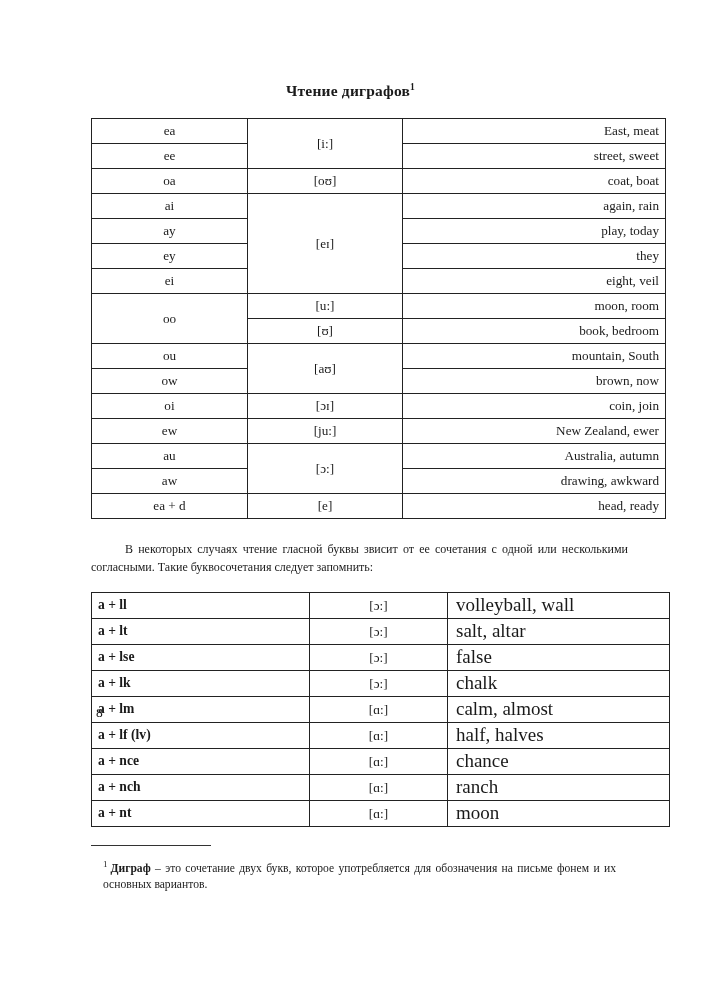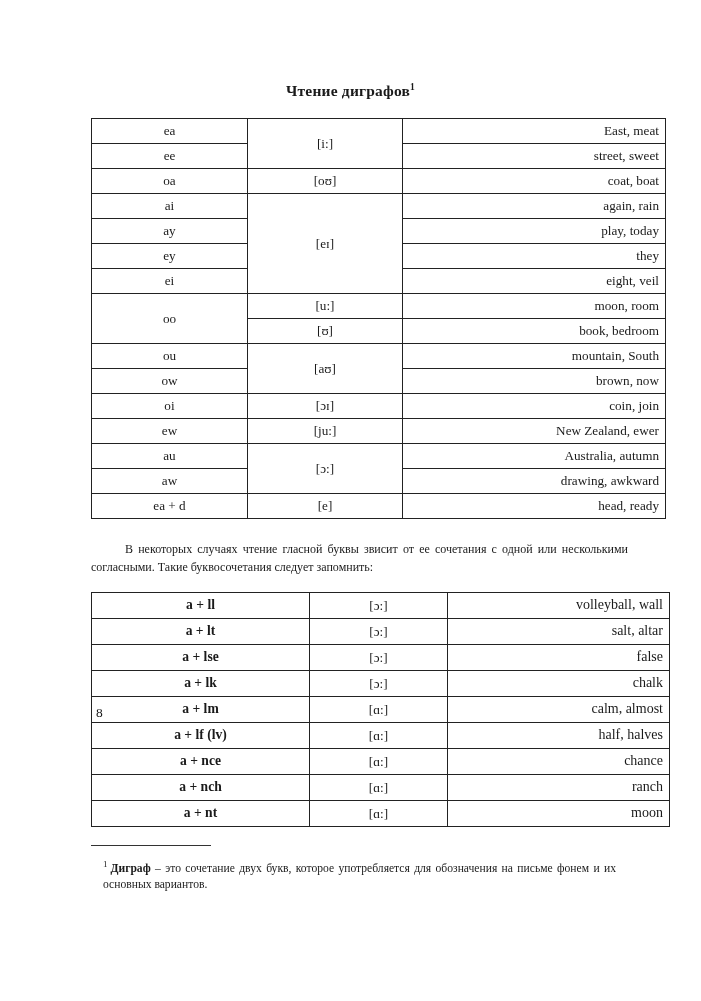--- a/index.html
+++ b/index.html
@@ -89,34 +89,34 @@
   table.combos td {
     border: 1px solid #222;
     height: 25px;
     padding: 0 6px;
     font-size: 13.2px;
     vertical-align: middle;
     line-height: 1.05;
   }
   table.combos td.c-letters {
     width: 205px;
-    text-align: center;
+    text-align: left;
     font-weight: bold;
     font-size: 13.6px;
   }
   table.combos td.c-trans {
     width: 125px;
     text-align: center;
     font-weight: normal;
   }
   table.combos td.c-examples {
     width: 207px;
-    text-align: right;
+    text-align: left;
     padding-left: 8px;
-    font-size: 14px;
+    font-size: 19px;
   }
   .footnote-wrap {
     width: 537px;
     margin: 0 auto;
     margin-top: 18px;
   }
   .footnote-rule {
     width: 120px;
     height: 0;
     border-top: 1px solid #333;

